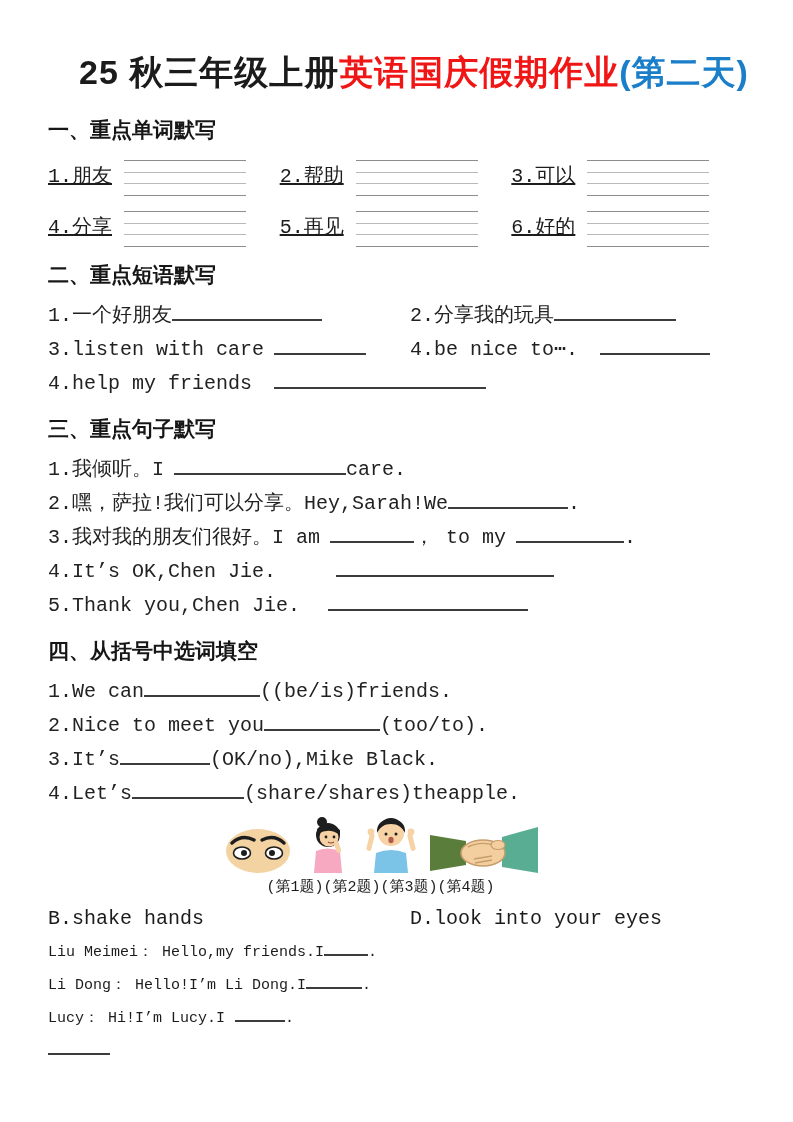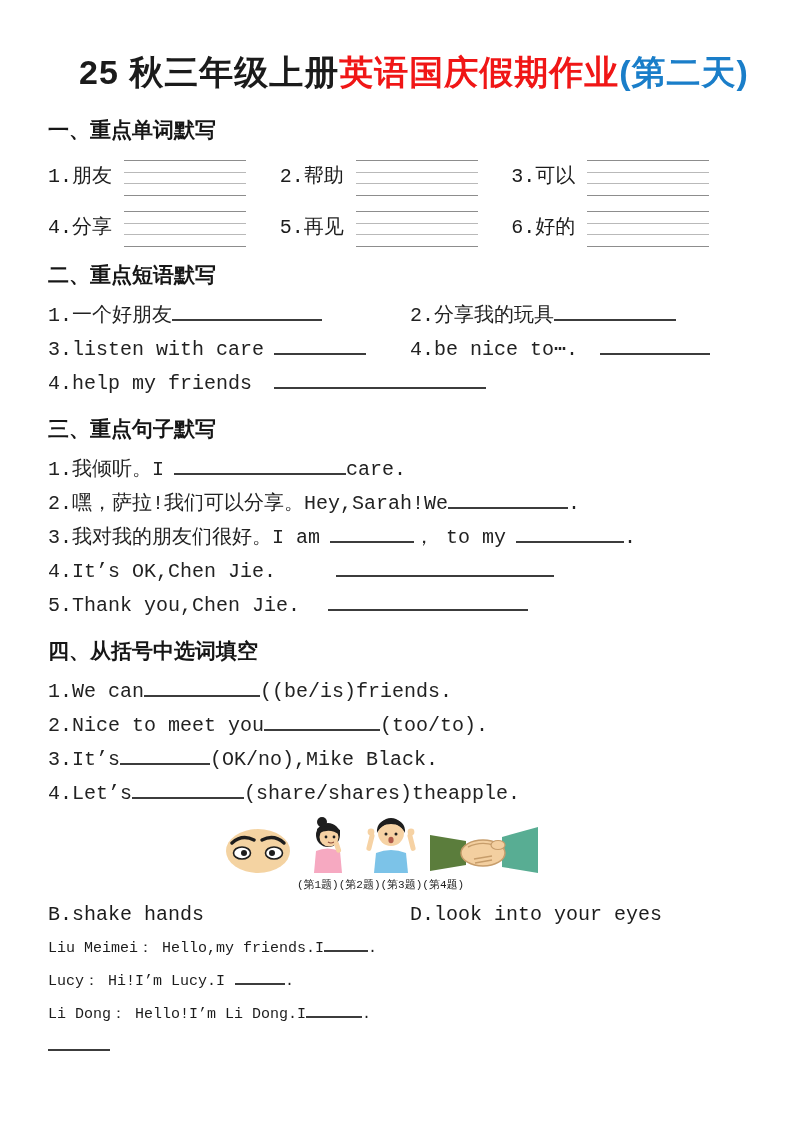--- a/index.html
+++ b/index.html
@@ -20,35 +20,35 @@
   .sec-h { font-family:"Liberation Sans","DejaVu Sans", sans-serif; font-weight:bold;
            font-size:21px; color:#161616; margin:14px 0 10px 0; }
   
   .line { font-size:20px; line-height:34px; white-space:nowrap; color:#222; }
   
   .blank { display:inline-block; height:20px; border-bottom:2px solid #3c3c3c;
            vertical-align:baseline; }
   .gap-s { margin-left:10px; }
   .gap-m { margin-left:22px; }
   
-  .wrow { display:flex; margin-bottom:9px; }
+  .wrow { display:flex; margin-bottom:9px;text-decoration:underline; }
   .wcell { display:flex; align-items:center; width:241px; }
   .wcell .wlabel { font-size:20px; margin-right:12px; white-space:nowrap; }
   .wgrid { width:122px; height:36px; display:flex; flex-direction:column;
            justify-content:space-between; margin-top:6px; }
   .wline { height:1px; background:#b9b9b9; }
   .wline.dark { background:#8d8d8d; }
   
   .cols { display:flex; }
   .cols .c-left { width:362px; }
   
   .figs { display:flex; align-items:flex-end; justify-content:center; gap:10px;
           margin:4px 0 2px -30px; height:60px; }
   .fig { display:block; }
-  .fig-labels { text-align:center; font-size:11px; margin:2px 0 6px -30px; white-space:nowrap; }
+  .fig-labels { text-align:center; font-size:15px; margin:2px 0 6px -30px; white-space:nowrap; }
   .opts { display:flex; font-size:20px; line-height:34px; }
   .opts .c-left { width:362px; }
   .dlg { font-size:15px; line-height:33px; white-space:nowrap; }
   .dlg .blank { border-bottom-width:2px; }
 </style>
 </head>
 <body>
 
 <div class="page">
 
@@ -214,22 +214,22 @@
 
   <div class="opts">
     <span class="c-left">B.shake hands</span>
     <span>D.look into your eyes</span>
   </div>
 
   <div class="dlg">
     <span>Liu Meimei： Hello,my friends.I</span><span class="blank" style="width:44px"></span><span>.</span>
   </div>
   <div class="dlg">
+    <span>Li Dong： Hello!I’m Li Dong.I</span><span class="blank" style="width:56px"></span><span>.</span>
+  </div>
+  <div class="dlg">
     <span>Lucy： Hi!I’m Lucy.I</span><span class="blank gap-s" style="width:50px"></span><span>.</span>
   </div>
   <div class="dlg">
-    <span>Li Dong： Hello!I’m Li Dong.I</span><span class="blank" style="width:56px"></span><span>.</span>
-  </div>
-  <div class="dlg">
     <span class="blank" style="width:62px"></span>
   </div>
 
 </div>
 
 </body></html>

